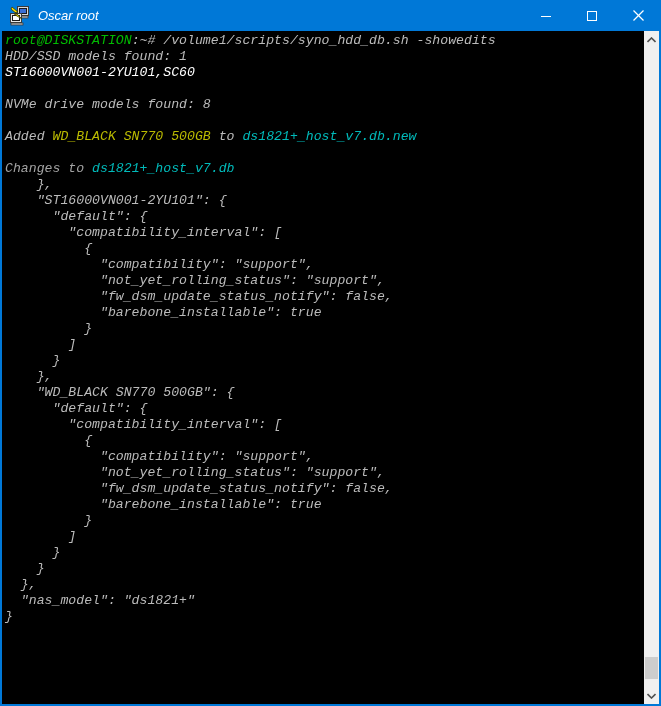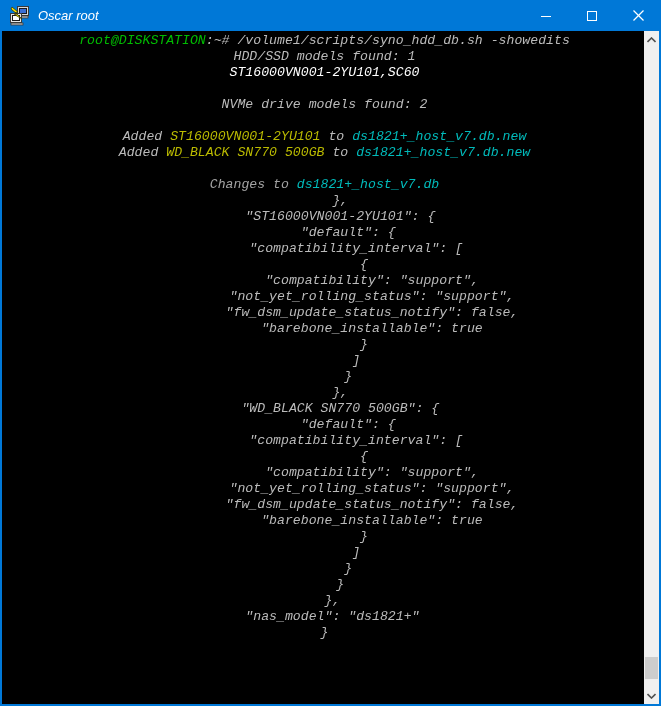--- a/index.html
+++ b/index.html
@@ -28,21 +28,20 @@
 
   
   .terminal {
     position:absolute; top:31px; left:2px; right:17px; bottom:2px;
     background:#000000;
     padding:2px 0 0 3px;
     font-family:"Liberation Mono","DejaVu Sans Mono",monospace;
     font-size:13.2px; line-height:16px;
     cursor:text;
     overflow:hidden;
-    text-align:center;
   }
   .term-line { height:16px; white-space:pre; }
 
   
   .scrollbar {
     position:absolute; top:31px; right:2px; bottom:2px; width:15px;
     background:#f0f0f0;
   }
   .sb-arrow {
     position:absolute; left:0; width:15px; height:17px;
@@ -96,23 +95,22 @@
         </svg>
       </div>
     </div>
   </div>
 
   <div class="terminal" id="terminal" style="background: rgb(0, 0, 0);">
       <div class="term-line"><span style="color: rgb(0, 187, 0);">root@DISKSTATION</span><span style="color: rgb(187, 187, 187);">:~# /volume1/scripts/syno_hdd_db.sh -showedits</span></div>
       <div class="term-line"><span style="color: rgb(187, 187, 187); margin-top: 16px;">HDD/SSD models found: 1</span></div>
       <div class="term-line"><span style="color: #ffffff;">ST16000VN001-2YU101,SC60</span></div>
       <div class="term-line">&nbsp;</div>
-      <div class="term-line"><span style="color: rgb(187, 187, 187);">NVMe drive models found: 2</span></div>
+      <div class="term-line"><span style="color: rgb(187, 187, 187);">NVMe drive models found: 8</span></div>
       <div class="term-line">&nbsp;</div>
-      <div class="term-line"><span style="color: rgb(187, 187, 187);">Added </span><span style="color: rgb(187, 187, 0);">ST16000VN001-2YU101</span><span style="color: rgb(187, 187, 187);"> to </span><span style="color: rgb(0, 187, 187);">ds1821+_host_v7.db.new</span></div>
       <div class="term-line"><span style="color: rgb(187, 187, 187);">Added </span><span style="color: rgb(187, 187, 0);">WD_BLACK SN770 500GB</span><span style="color: rgb(187, 187, 187);"> to </span><span style="color: rgb(0, 187, 187);">ds1821+_host_v7.db.new</span></div>
       <div class="term-line">&nbsp;</div>
       <div class="term-line"><span style="color: #a3a3a3;">Changes to </span><span style="color: rgb(0, 187, 187);">ds1821+_host_v7.db</span></div>
       <div class="term-line"><span style="color: rgb(187, 187, 187);">    },</span></div>
       <div class="term-line"><span style="color: rgb(187, 187, 187);">    "ST16000VN001-2YU101": {</span></div>
       <div class="term-line"><span style="color: rgb(187, 187, 187);">      "default": {</span></div>
       <div class="term-line"><span style="color: rgb(187, 187, 187);">        "compatibility_interval": [</span></div>
       <div class="term-line"><span style="color: rgb(187, 187, 187);">          {</span></div>
       <div class="term-line"><span style="color: rgb(187, 187, 187);">            "compatibility": "support",</span></div>
       <div class="term-line"><span style="color: rgb(187, 187, 187);">            "not_yet_rolling_status": "support",</span></div>

